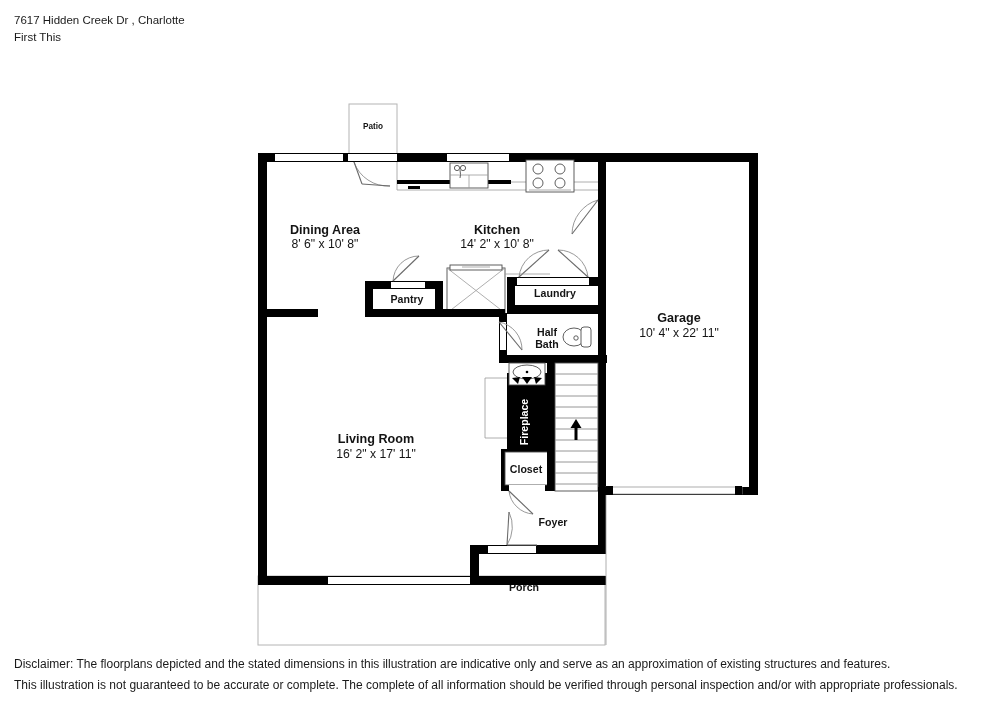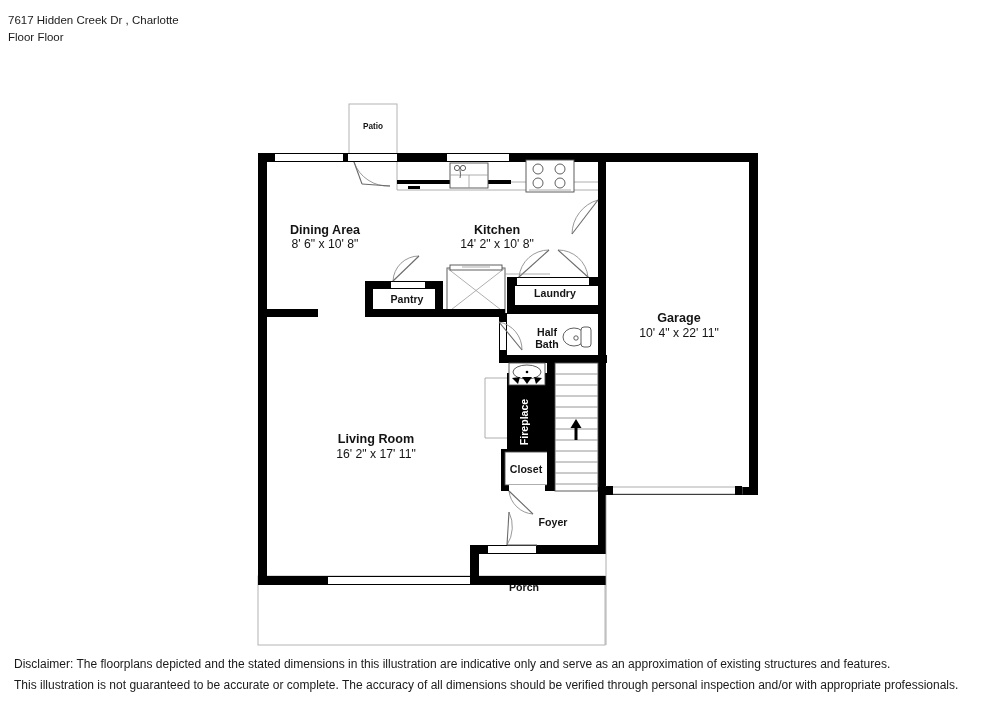--- a/index.html
+++ b/index.html
@@ -10,21 +10,21 @@
   body {
     width: 1000px;
     height: 707px;
     position: relative;
     font-family: "Liberation Sans", sans-serif;
     color: #1a1a1a;
     overflow: hidden;
   }
   #header {
     position: absolute;
-    left: 8px;
+    left: 14px;
     top: 12px;
   }
   #header .line {
     font-size: 11.5px;
     line-height: 17px;
     color: #1a1a1a;
     white-space: nowrap;
   }
   #plan-wrap {
     position: absolute;
@@ -88,21 +88,21 @@
     fill: #ffffff;
     text-anchor: middle;
   }
   .outlinebox { fill: #ffffff; stroke: #b4b4b4; stroke-width: 1; }
 </style>
 </head>
 <body>
 
 <div id="header">
   <div class="line">7617 Hidden Creek Dr , Charlotte</div>
-  <div class="line">Floor Floor</div>
+  <div class="line">First This</div>
 </div>
 
 <div id="plan-wrap">
 <svg width="1000" height="660" viewBox="0 0 1000 660" xmlns="http://www.w3.org/2000/svg">
 
   <g>
     <rect class="outlinebox" x="339" y="104" width="48" height="53"></rect>
     <text class="tinyname" x="363" y="129">Patio</text>
   </g>
 
@@ -310,14 +310,14 @@
 
   <g>
     <line class="thinline" x1="596" y1="495" x2="596" y2="645"></line>
   </g>
 
 </svg>
 </div>
 
 <div id="footer">
   <div class="line">Disclaimer: The floorplans depicted and the stated dimensions in this illustration are indicative only and serve as an approximation of existing structures and features.</div>
-  <div class="line">This illustration is not guaranteed to be accurate or complete. The accuracy of all dimensions should be verified through personal inspection and/or with appropriate professionals.</div>
+  <div class="line">This illustration is not guaranteed to be accurate or complete. The complete of all information should be verified through personal inspection and/or with appropriate professionals.</div>
 </div>
 
 </body></html>

